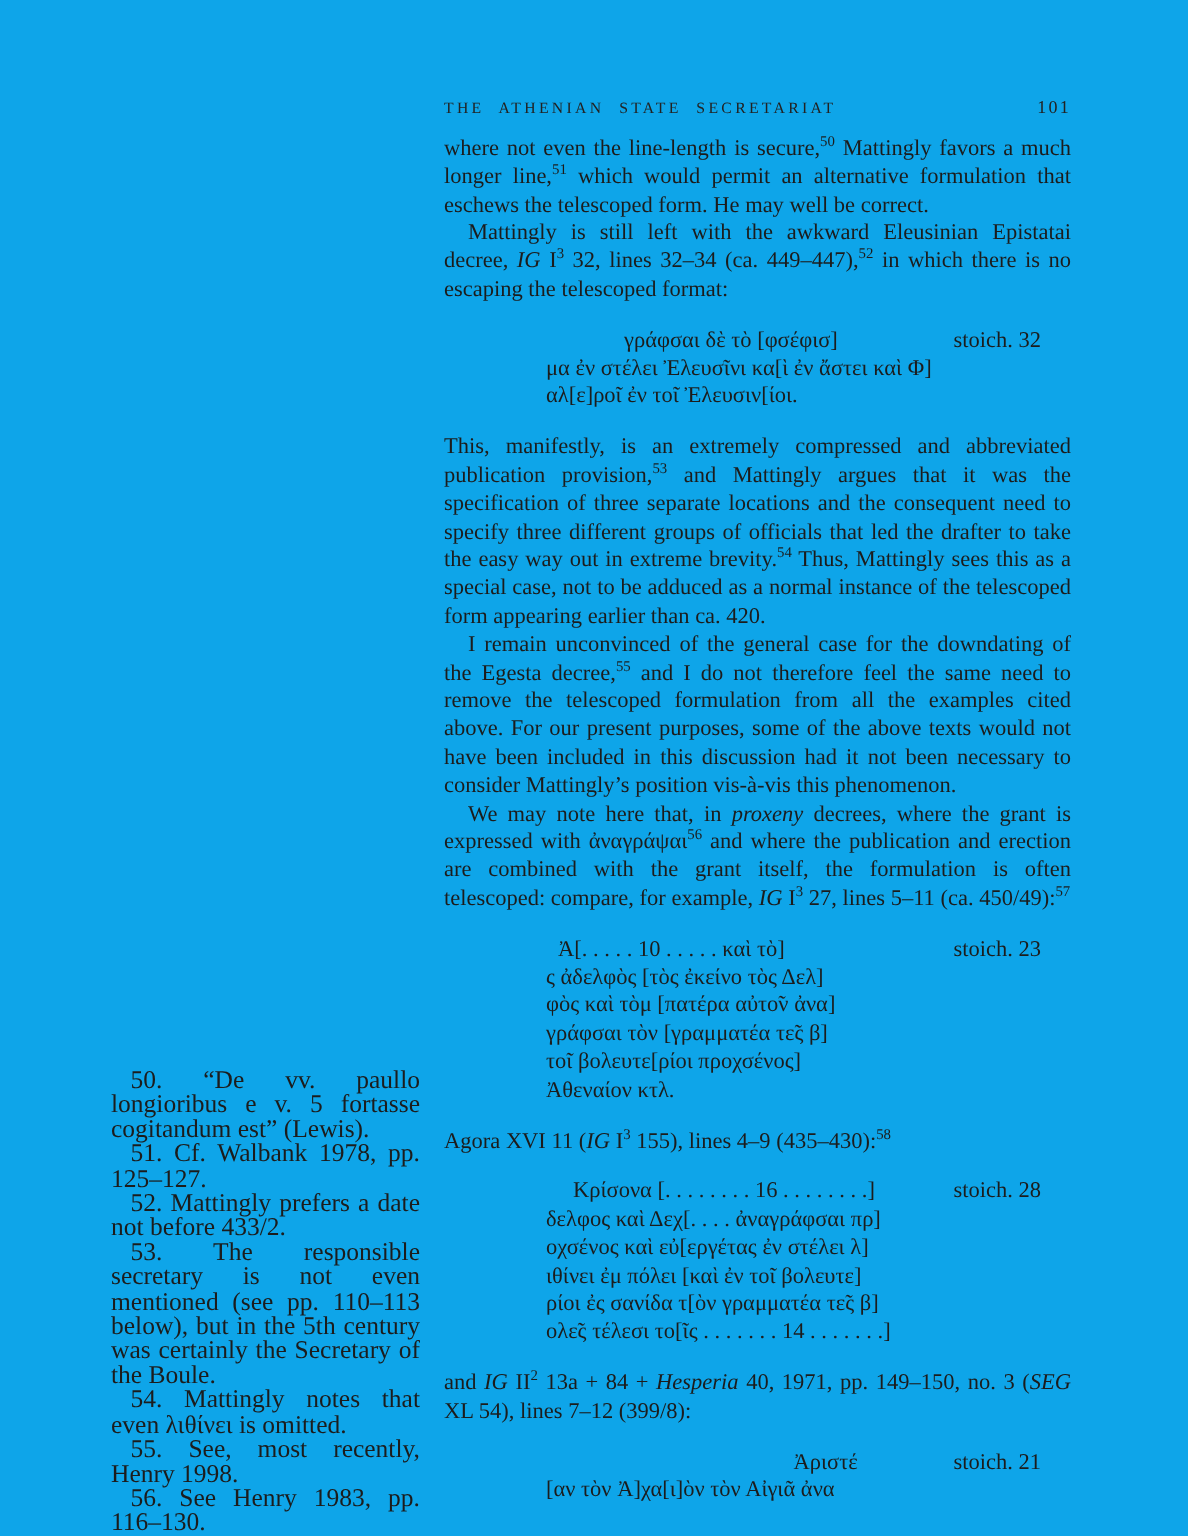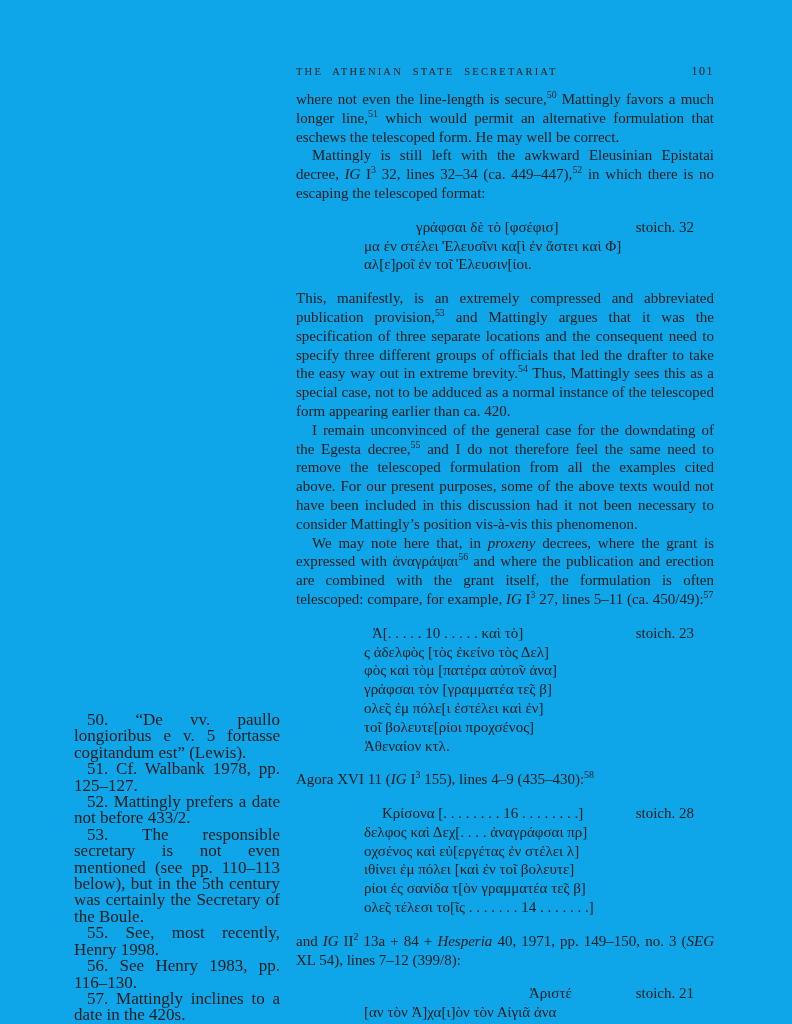--- a/index.html
+++ b/index.html
@@ -65,21 +65,20 @@
     <p class="noindent"><span>This, manifestly, is an extremely compressed and abbreviated publication provision,</span><sup>53</sup><span> and Mattingly argues that it was the specification of three separate locations and the consequent need to specify three different groups of officials that led the drafter to take the easy way out in extreme brevity.</span><sup>54</sup><span> Thus, Mattingly sees this as a special case, not to be adduced as a normal instance of the telescoped form appearing earlier than ca. 420.</span></p>
     <p class="indent"><span>I remain unconvinced of the general case for the downdating of the Egesta decree,</span><sup>55</sup><span> and I do not therefore feel the same need to remove the telescoped formulation from all the examples cited above. For our present purposes, some of the above texts would not have been included in this discussion had it not been necessary to consider Mattingly’s position vis-à-vis this phenomenon.</span></p>
     <p class="indent"><span>We may note here that, in </span><span style="font-style: italic;">proxeny</span><span> decrees, where the grant is expressed with ἀναγράψαι</span><sup>56</sup><span> and where the publication and erection are combined with the grant itself, the formulation is often telescoped: compare, for example, </span><span style="font-style: italic;">IG</span><span> I</span><sup>3</sup><span> 27, lines 5–11 (ca. 450/49):</span><sup>57</sup></p>
     <div class="quote">
       <span class="stoich">stoich. 23</span>
       <div>
           <div class="qline" style="padding-left: 8px;">Ἀ[. . . . . 10 . . . . . καὶ τὸ]</div>
           <div class="qline">ς ἀδελφὸς [τὸς ἐκείνο τὸς Δελ]</div>
           <div class="qline">φὸς καὶ τὸμ [πατέρα αὐτο̃ν ἀνα]</div>
           <div class="qline">γράφσαι τὸν [γραμματέα τε̃ς β]</div>
-          <div class="qline">ολε̃ς ἐμ πόλε[ι ἐστέλει καὶ ἐν]</div>
           <div class="qline">το̃ι βολευτε[ρίοι προχσένος]</div>
           <div class="qline">Ἀθεναίον κτλ.</div>
         </div>
     </div>
     <p class="noindent"><span style="">Agora</span><span> XVI 11 (</span><span style="font-style: italic;">IG</span><span> I</span><sup>3</sup><span> 155), lines 4–9 (435–430):</span><sup>58</sup></p>
     <div class="quote">
       <span class="stoich">stoich. 28</span>
       <div>
           <div class="qline" style="padding-left: 18px;">Κρίσονα [. . . . . . . . 16 . . . . . . . .]</div>
           <div class="qline">δελφος καὶ Δεχ[. . . . ἀναγράφσαι πρ]</div>
@@ -97,19 +96,20 @@
           <div class="qline">[αν τὸν Ἀ]χα[ι]ὸν τὸν Αἰγιᾶ ἀνα</div>
         </div>
     </div>
   </div>
 
   <div class="fn-col">
     <p>50. “De vv. paullo longioribus e v. 5 fortasse cogitandum est” (Lewis).</p>
     <p>51. Cf. Walbank 1978, pp. 125–127.</p>
     <p>52. Mattingly prefers a date not before 433/2.</p>
     <p>53. The responsible secretary is not even mentioned (see pp. 110–113 below), but in the 5th century was certainly the Secretary of the Boule.</p>
+    <p>54. Mattingly notes that even λιθίνει is omitted.</p>
     <p>55. See, most recently, Henry 1998.</p>
     <p>56. See Henry 1983, pp. 116–130.</p>
     <p>57. Mattingly inclines to a date in the 420s.</p>
     <p>58. See Henry 1983, p. 117, for the text.</p>
   </div>
 
 </div>
 
 </body></html>

